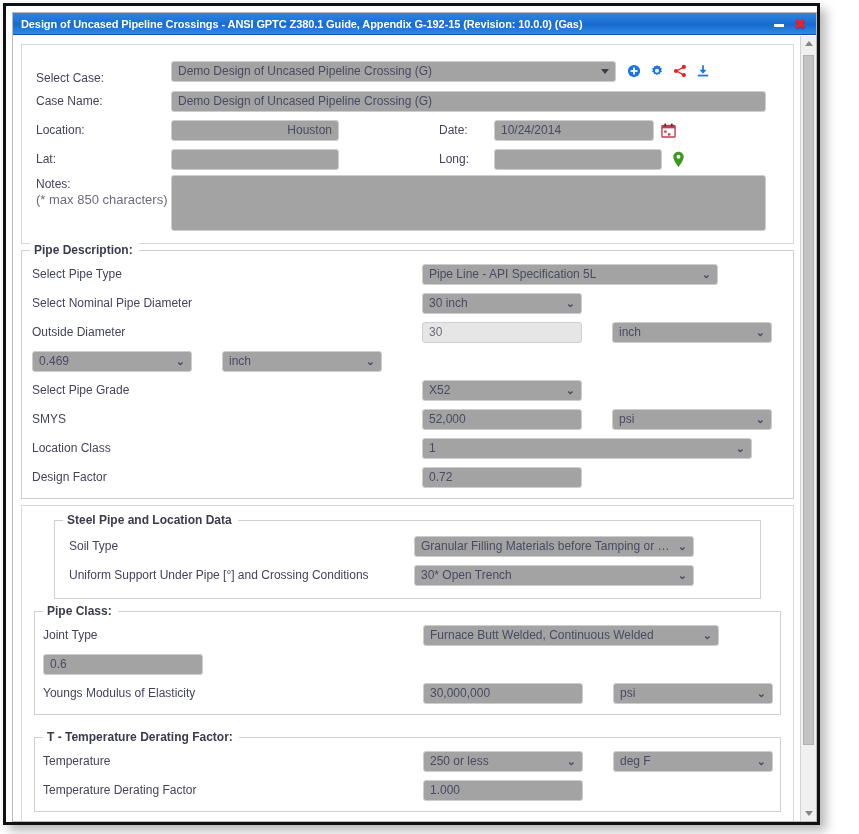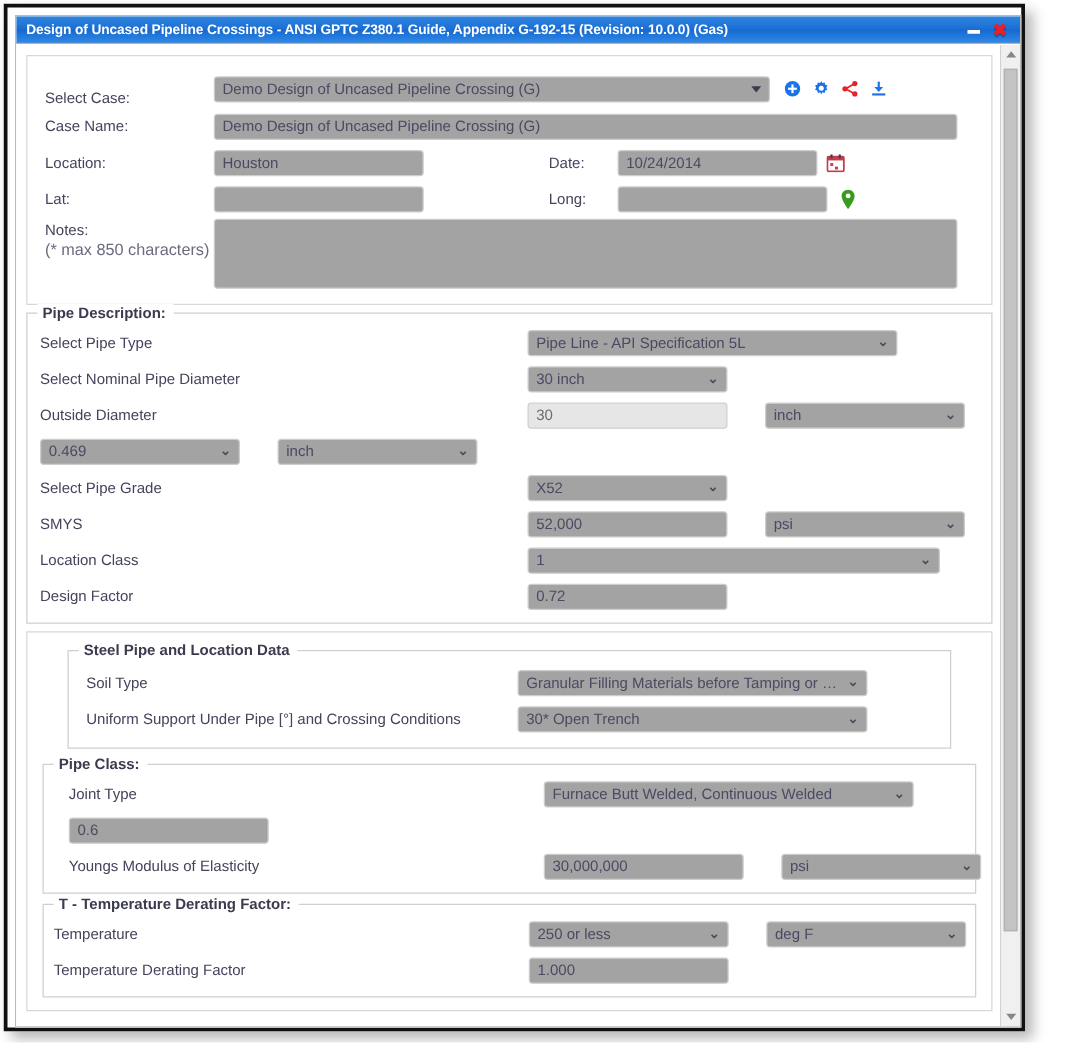--- a/index.html
+++ b/index.html
@@ -258,21 +258,21 @@
 
             <div class="row">
               <div class="lbl" style="flex:0 0 135px;">Case Name:</div>
               <div class="ctl txt" style="flex:0 0 595px;">
                 <span>Demo Design of Uncased Pipeline Crossing (G)</span>
               </div>
             </div>
 
             <div class="row">
               <div class="lbl" style="flex:0 0 135px;">Location:</div>
-              <div class="ctl txt" style="flex:0 0 168px;">
+              <div class="ctl txt" style="flex:0 0 168px;justify-content:flex-end;">
                 <span>Houston</span>
               </div>
               <div class="lbl" style="flex:0 0 auto;margin-left:100px;width:55px;">Date:</div>
               <div class="ctl txt" style="flex:0 0 160px;">
                 <span>10/24/2014</span>
               </div>
               <svg class="cal" viewBox="0 0 16 16">
                 <rect x="1" y="2.5" width="14" height="12.5" rx="1" fill="none" stroke="#c43c4e" stroke-width="1.5"></rect>
                 <rect x="1" y="2.5" width="14" height="3.2" fill="#c43c4e"></rect>
                 <rect x="3.6" y="0.6" width="1.8" height="3.2" fill="#3b3b4f"></rect>
@@ -399,21 +399,21 @@
                   <div class="row">
                     <div class="lbl" style="flex: 0 0 345px;">Uniform Support Under Pipe [°] and Crossing Conditions</div>
                     <div class="ctl sel" style="flex: 0 0 280px;">
                       <span class="val">30* Open Trench</span>
                       <span class="chev">⌄</span>
                     </div>
                   </div>
                 </div>
             </div>
 
-            <div class="fieldset" style="margin:0 0 8px 0;padding:10px 6px 8px 20px;">
+            <div class="fieldset" style="margin:0 0 22px 0;padding:10px 6px 8px 8px;">
               <span class="legend">Pipe Class:</span>
               <div id="pipeclass-rows">
                   <div class="row">
                     <div class="lbl" style="flex: 0 0 380px;">Joint Type</div>
                     <div class="ctl sel" style="flex: 0 0 296px;">
                       <span class="val">Furnace Butt Welded, Continuous Welded</span>
                       <span class="chev">⌄</span>
                     </div>
                   </div>
                   <div class="row">

